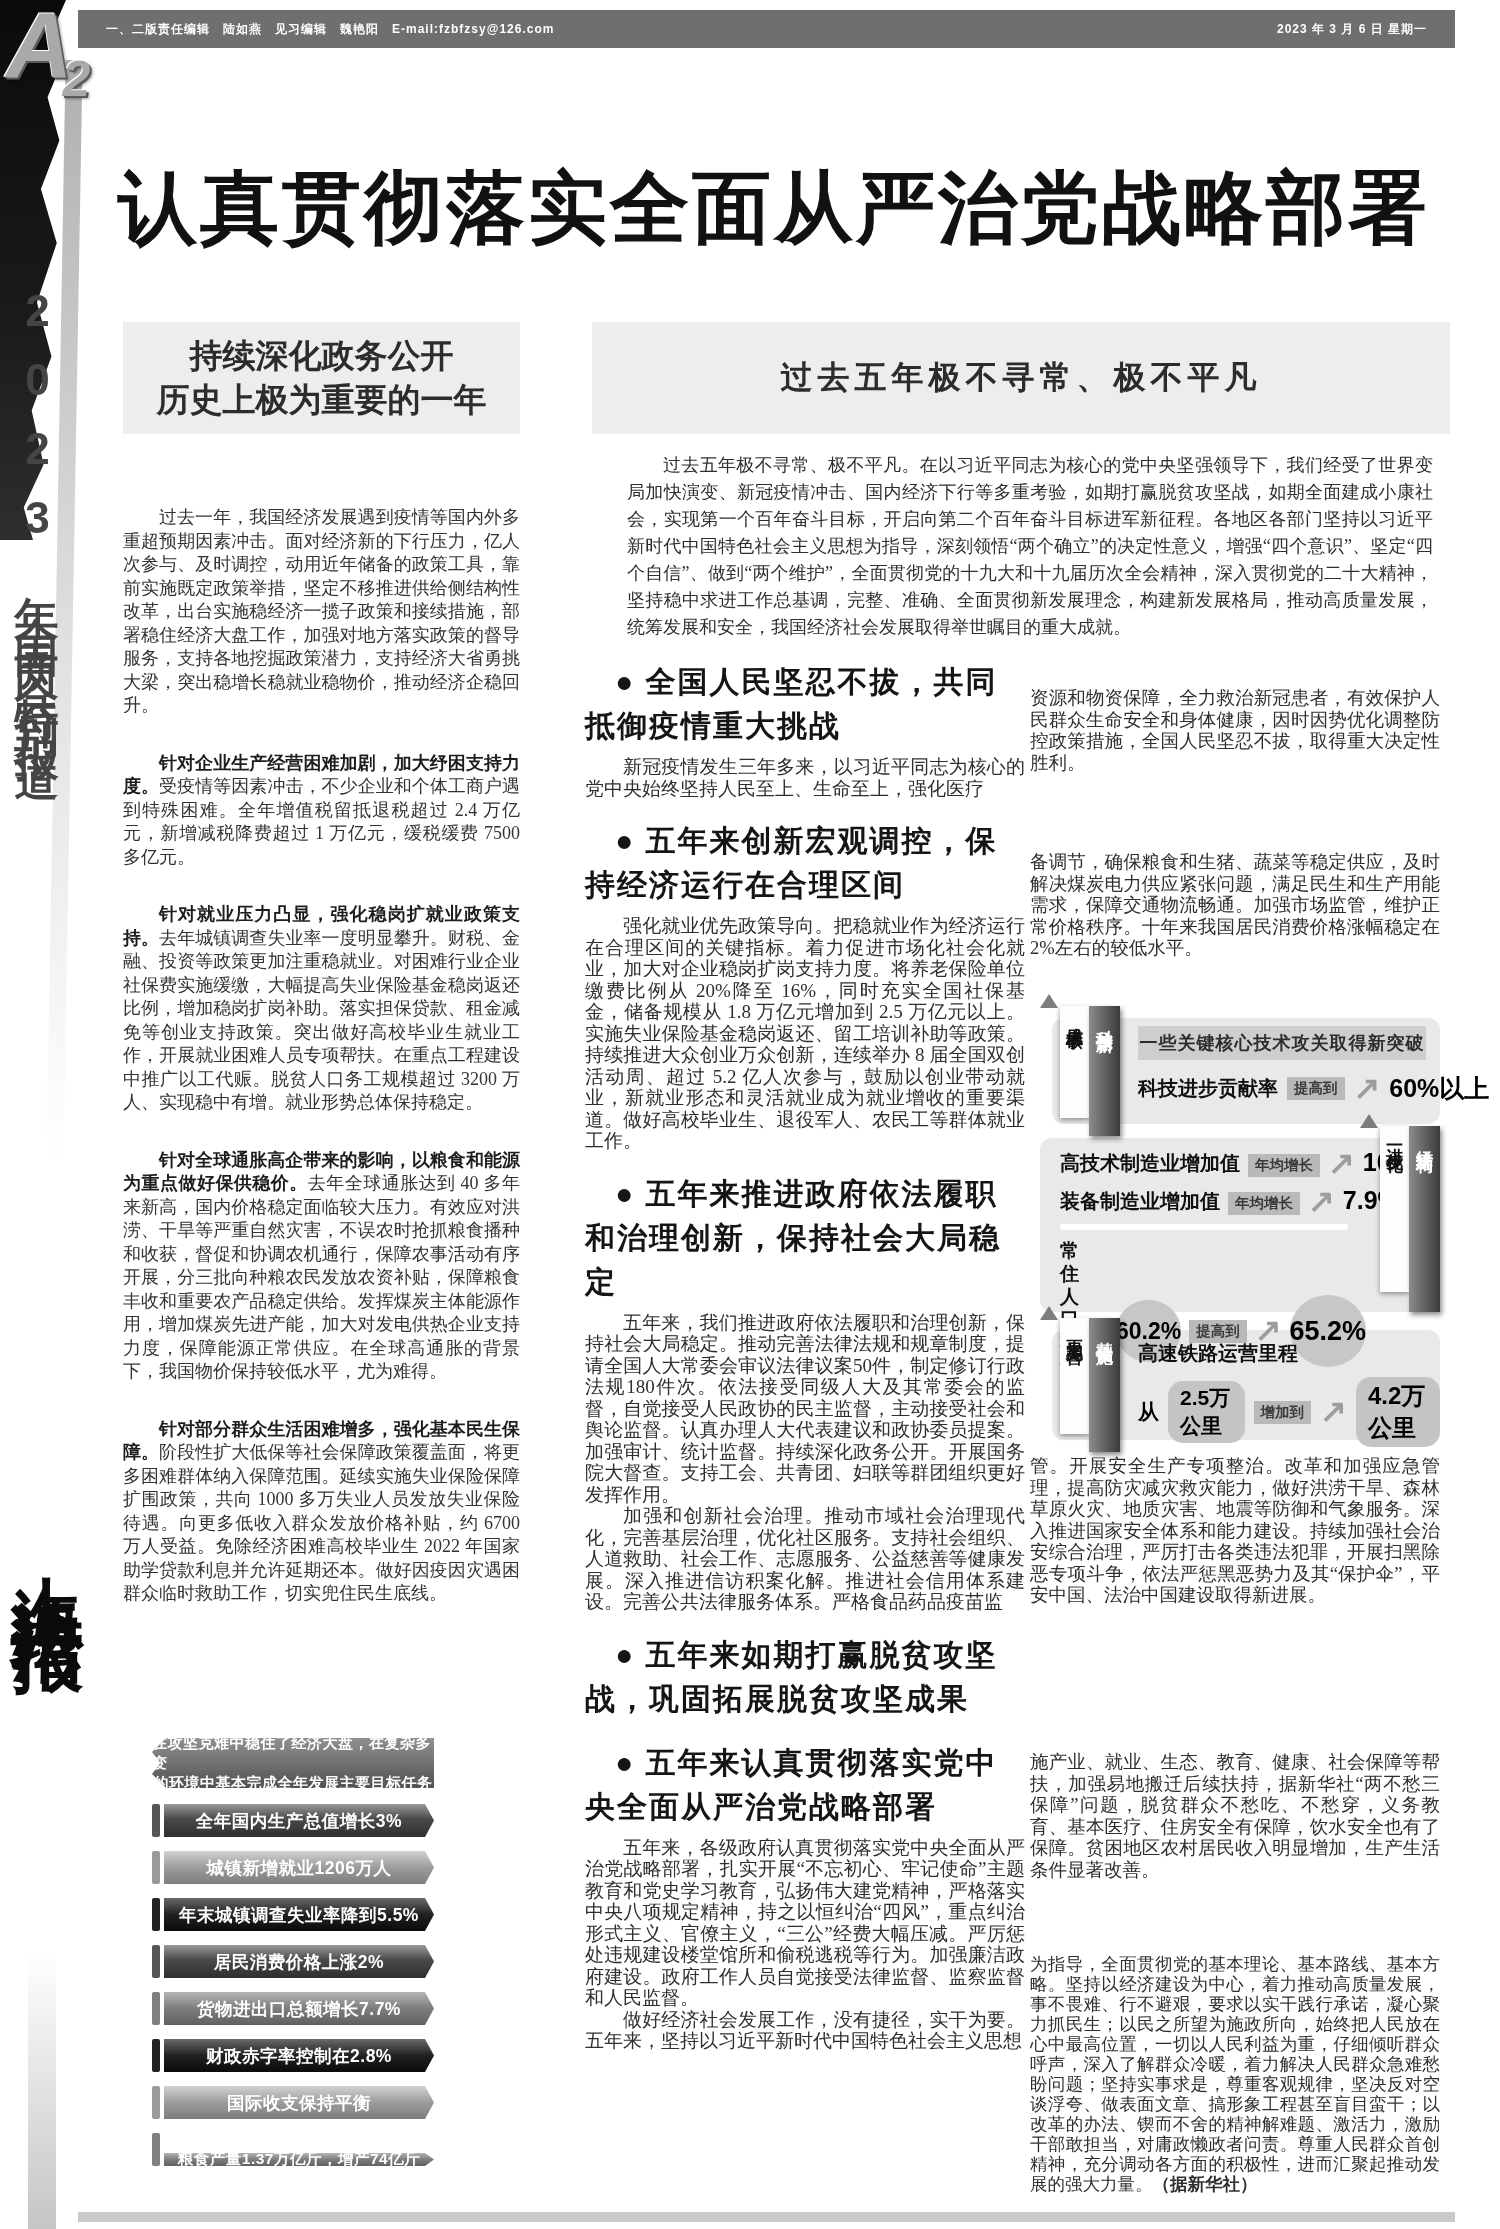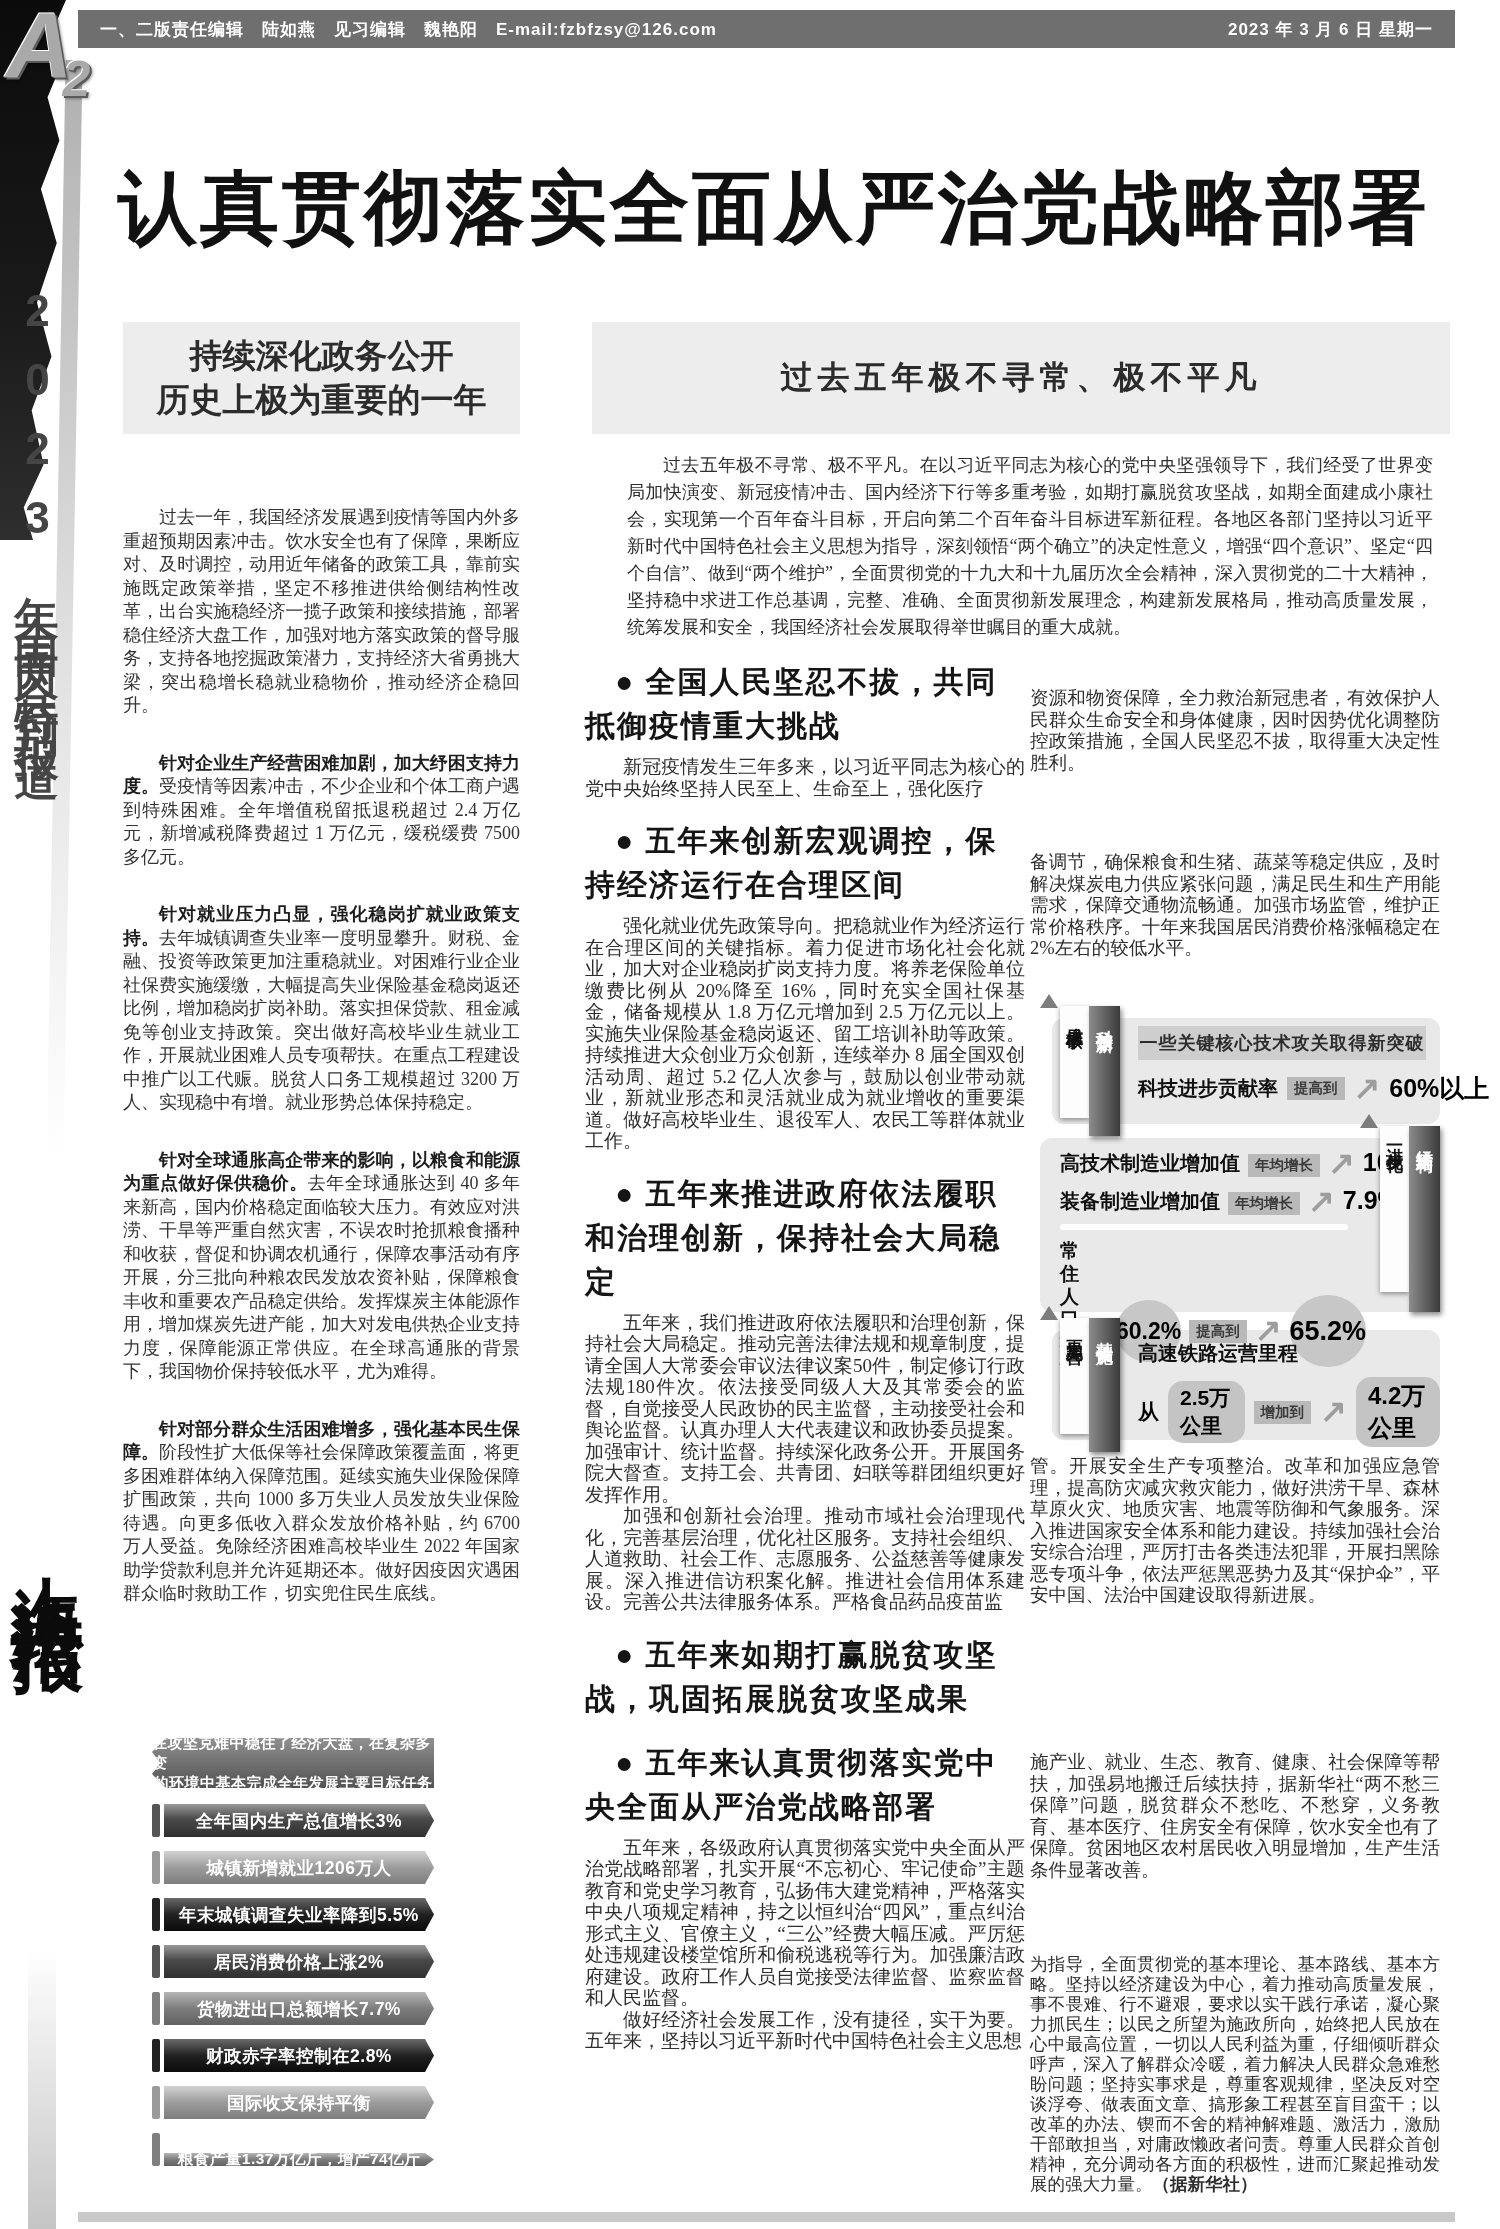--- a/index.html
+++ b/index.html
@@ -1,22 +1,22 @@
 <!DOCTYPE html>
 <html><head>
 <meta charset="utf-8">
 <style>
   html,body{margin:0;padding:0;background:#999;}
   .page{position:relative;width:1500px;height:2229px;margin:0 auto;background:#fff;
         font-family:"Liberation Sans",sans-serif;overflow:hidden;}
 
   
   .masthead-bar{position:absolute;left:78px;top:10px;width:1377px;height:38px;background:#6f6f6f;
-    color:#fff;display:flex;align-items:center;justify-content:space-between;padding:0 22px;
-    box-sizing:border-box;font-size:17px;font-weight:bold;letter-spacing:1px;}
+    color:#fff;display:flex;align-items:center;justify-content:space-between;padding:0 28px;
+    box-sizing:border-box;font-size:12px;font-weight:bold;letter-spacing:1px;}
   .page-label{position:absolute;left:6px;top:2px;display:flex;align-items:flex-start;
     font-style:italic;font-weight:900;color:#a9a9a9;z-index:5;
     text-shadow:-1px -1px 0 #fff,2px 2px 0 #5a5a5a,3px 3px 3px rgba(0,0,0,.35);}
   .page-label .big{font-size:92px;line-height:.95;}
   .page-label .small{font-size:50px;line-height:1;margin:52px 0 0 -10px;}
 
   
   .brush-top{position:absolute;left:0;top:0;width:66px;height:540px;
     background:linear-gradient(180deg,#0b0b0b,#191919 55%,#2e2e2e);
     clip-path:polygon(0 0,100% 0,82% 5%,96% 11%,72% 18%,90% 26%,62% 35%,86% 45%,56% 56%,78% 66%,48% 76%,66% 86%,36% 94%,50% 100%,0 100%);}
@@ -142,21 +142,21 @@
     <span>持续深化政务公开</span>
     <span>历史上极为重要的一年</span>
   </div>
   <div class="hdr-box hdr-right">
     <span>过去五年极不寻常、极不平凡</span>
   </div>
 
   <div class="intro">过去五年极不寻常、极不平凡。在以习近平同志为核心的党中央坚强领导下，我们经受了世界变局加快演变、新冠疫情冲击、国内经济下行等多重考验，如期打赢脱贫攻坚战，如期全面建成小康社会，实现第一个百年奋斗目标，开启向第二个百年奋斗目标进军新征程。各地区各部门坚持以习近平新时代中国特色社会主义思想为指导，深刻领悟“两个确立”的决定性意义，增强“四个意识”、坚定“四个自信”、做到“两个维护”，全面贯彻党的十九大和十九届历次全会精神，深入贯彻党的二十大精神，坚持稳中求进工作总基调，完整、准确、全面贯彻新发展理念，构建新发展格局，推动高质量发展，统筹发展和安全，我国经济社会发展取得举世瞩目的重大成就。</div>
 
   <div class="left-col">
-    <p><span>过去一年，我国经济发展遇到疫情等国内外多重超预期因素冲击。饮水安全也有了保障，果断应对、及时调控，动用近年储备的政策工具，靠前实施既定政策举措，坚定不移推进供给侧结构性改革，出台实施稳经济一揽子政策和接续措施，部署稳住经济大盘工作，加强对地方落实政策的督导服务，支持各地挖掘政策潜力，支持经济大省勇挑大梁，突出稳增长稳就业稳物价，推动经济企稳回升。</span></p>
+    <p><span>过去一年，我国经济发展遇到疫情等国内外多重超预期因素冲击。面对经济新的下行压力，亿人次参与、及时调控，动用近年储备的政策工具，靠前实施既定政策举措，坚定不移推进供给侧结构性改革，出台实施稳经济一揽子政策和接续措施，部署稳住经济大盘工作，加强对地方落实政策的督导服务，支持各地挖掘政策潜力，支持经济大省勇挑大梁，突出稳增长稳就业稳物价，推动经济企稳回升。</span></p>
     <p><span class="lead">针对企业生产经营困难加剧，加大纾困支持力度。</span><span>受疫情等因素冲击，不少企业和个体工商户遇到特殊困难。全年增值税留抵退税超过 2.4 万亿元，新增减税降费超过 1 万亿元，缓税缓费 7500 多亿元。</span></p>
     <p><span class="lead">针对就业压力凸显，强化稳岗扩就业政策支持。</span><span>去年城镇调查失业率一度明显攀升。财税、金融、投资等政策更加注重稳就业。对困难行业企业社保费实施缓缴，大幅提高失业保险基金稳岗返还比例，增加稳岗扩岗补助。落实担保贷款、租金减免等创业支持政策。突出做好高校毕业生就业工作，开展就业困难人员专项帮扶。在重点工程建设中推广以工代赈。脱贫人口务工规模超过 3200 万人、实现稳中有增。就业形势总体保持稳定。</span></p>
     <p><span class="lead">针对全球通胀高企带来的影响，以粮食和能源为重点做好保供稳价。</span><span>去年全球通胀达到 40 多年来新高，国内价格稳定面临较大压力。有效应对洪涝、干旱等严重自然灾害，不误农时抢抓粮食播种和收获，督促和协调农机通行，保障农事活动有序开展，分三批向种粮农民发放农资补贴，保障粮食丰收和重要农产品稳定供给。发挥煤炭主体能源作用，增加煤炭先进产能，加大对发电供热企业支持力度，保障能源正常供应。在全球高通胀的背景下，我国物价保持较低水平，尤为难得。</span></p>
     <p><span class="lead">针对部分群众生活困难增多，强化基本民生保障。</span><span>阶段性扩大低保等社会保障政策覆盖面，将更多困难群体纳入保障范围。延续实施失业保险保障扩围政策，共向 1000 多万失业人员发放失业保险待遇。向更多低收入群众发放价格补贴，约 6700 万人受益。免除经济困难高校毕业生 2022 年国家助学贷款利息并允许延期还本。做好因疫因灾遇困群众临时救助工作，切实兜住民生底线。</span></p>
   </div>
 
   <div class="mid-col">
     <div class="section-title">● 全国人民坚忍不拔，共同抵御疫情重大挑战</div>
     <p class="body">新冠疫情发生三年多来，以习近平同志为核心的党中央始终坚持人民至上、生命至上，强化医疗</p>
     <div class="section-title">● 五年来创新宏观调控，保持经济运行在合理区间</div>

